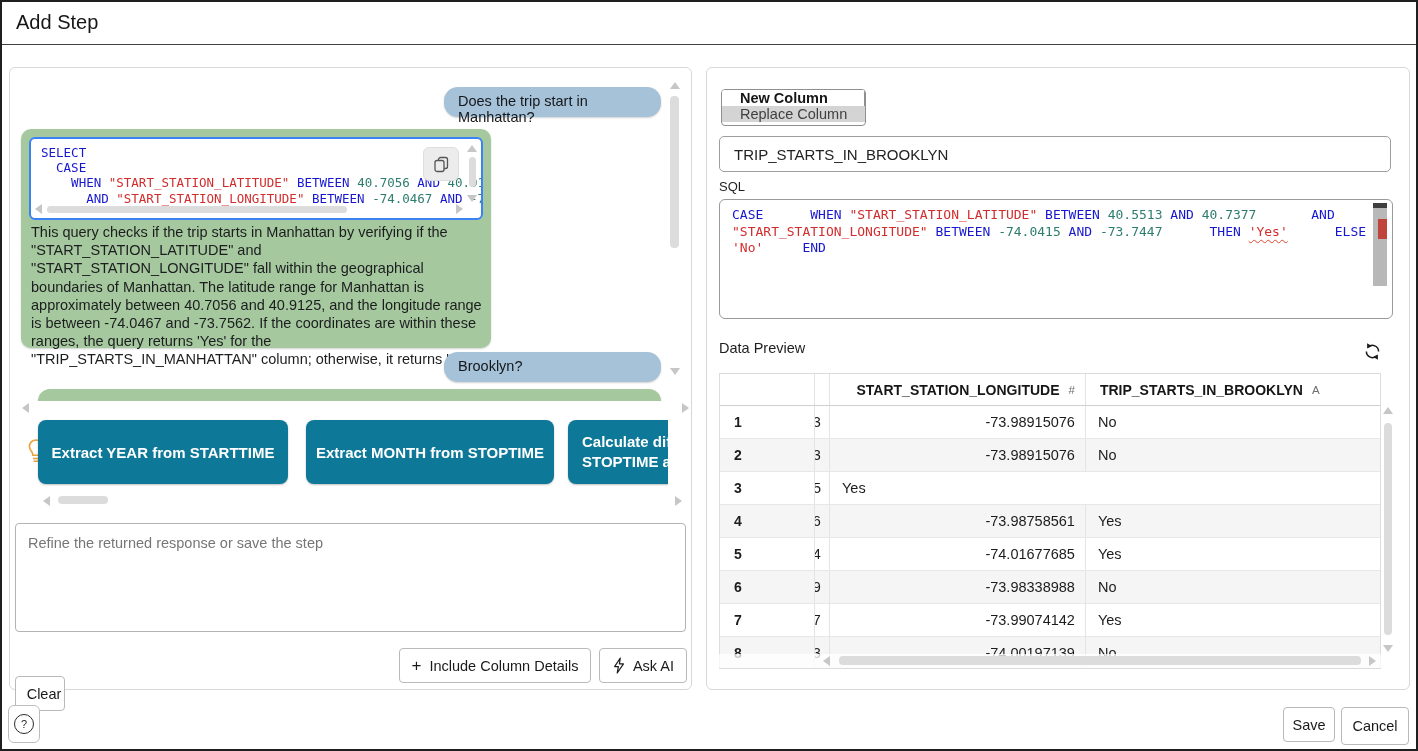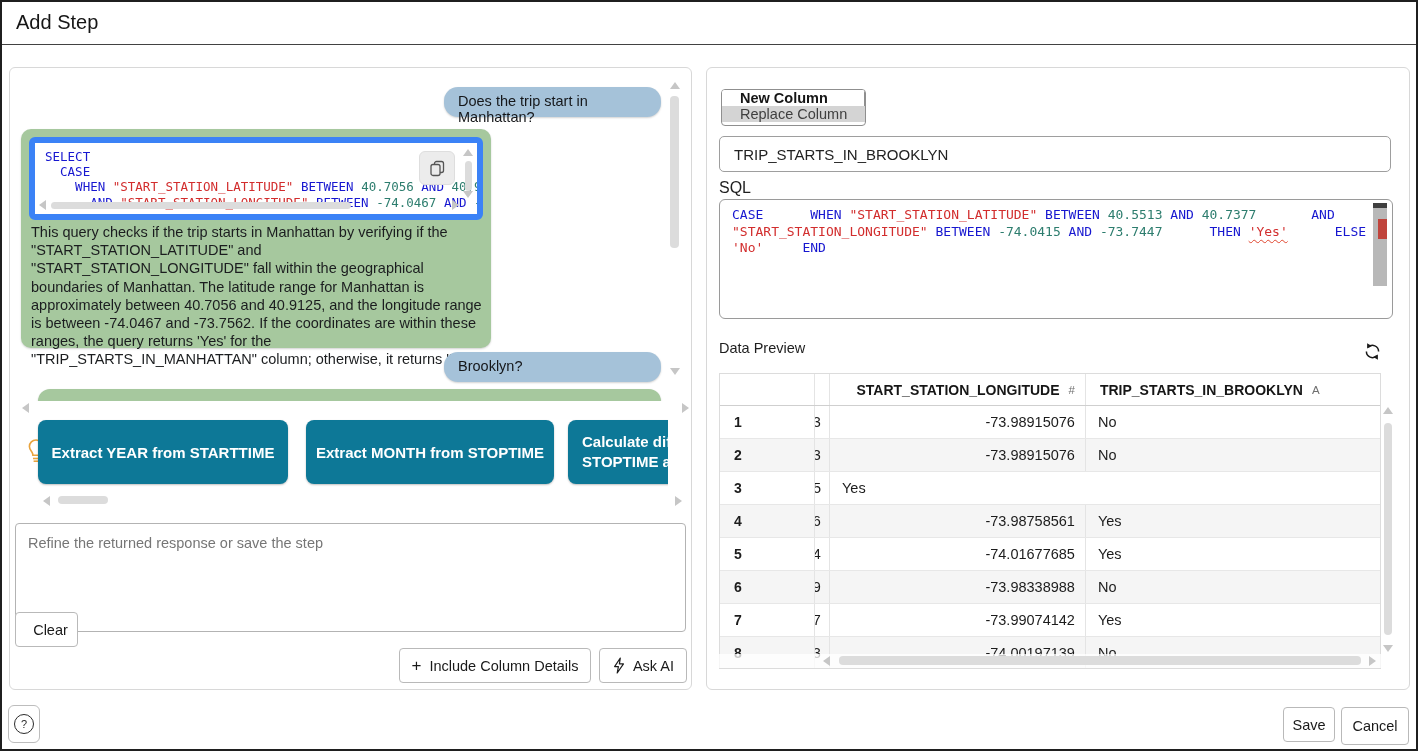--- a/index.html
+++ b/index.html
@@ -33,21 +33,21 @@
   #user-bubble-2 { left:434px; top:284px; }
   .bubble-ai {
     position:absolute; left:11px; top:61px; width:470px; height:219px;
     background:var(--ai-bubble); border-radius:10px; box-shadow:0 1px 2px rgba(0,0,0,.18);
   }
   .ai-sliver { position:absolute; left:28px; top:321px; width:623px; height:20px;
     background:var(--ai-bubble); border-radius:12px 12px 0 0; box-shadow:0 1px 2px rgba(0,0,0,.18); }
 
   .code-block {
     position:absolute; left:8px; top:8px; width:454px; height:83px;
-    background:#fff; border-radius:6px; border:6px solid #3b82f6; overflow:hidden;
+    background:#fff; border-radius:6px; border:2px solid #3b82f6; overflow:hidden;
   }
   .code-lines { padding:6px 0 0 10px; }
   .code-line { white-space:pre; font-family:"DejaVu Sans Mono", monospace; font-size:12.5px; line-height:15.2px; }
   .tok-kw { color:var(--keyword); }
   .tok-str { color:var(--string); }
   .tok-num { color:var(--number); }
   .tok-pl { color:#111; }
   .tok-strerr { color:var(--string);
     text-decoration-line:underline; text-decoration-style:wavy;
     text-decoration-color:#e0462f; text-decoration-thickness:1px; text-underline-offset:3px; }
@@ -85,38 +85,38 @@
     border:1px solid #b3b3b3; border-radius:4px; resize:none; outline:none;
     font-family:"Liberation Sans", sans-serif; font-size:14.5px; padding:11px 12px; color:#1c1c1c;
   }
   .composer::placeholder { color:#767676; }
 
   .btn {
     background:#fff; border:1px solid #b9b9b9; border-radius:4px;
     font-family:"Liberation Sans", sans-serif; font-size:14.5px; color:#1a1a1a;
     display:flex; align-items:center; justify-content:center; cursor:pointer; gap:8px;
   }
-  #clear-btn   { position:absolute; left:5px;  top:544px; width:63px;  height:35px;padding-left:8px; }
+  #clear-btn   { position:absolute; left:5px;  top:608px; width:50px;  height:35px;padding-left:8px; }
   #include-btn { position:absolute; left:389px; top:580px; width:192px; height:35px; }
   #askai-btn   { position:absolute; left:589px; top:580px; width:88px;  height:35px; }
   .plus-glyph { font-size:17px; line-height:1; margin-top:-1px; }
 
   
   .tabs { position:absolute; left:14px; top:21px; height:37px; display:flex;
     border:1px solid #8f8f8f; border-radius:4px; overflow:hidden;flex-direction:column; }
   .tab { display:flex; align-items:center; padding:0 18px; font-size:14.5px; cursor:pointer; }
   .tab.active { background:#fff; font-weight:bold; color:#161616; border-right:1px solid #8f8f8f; }
   .tab.inactive { background:#d4d4d4; color:#3f3f3f; }
 
   .col-input {
     position:absolute; left:12px; top:68px; width:672px; height:36px;
     border:1px solid #9e9e9e; border-radius:5px; padding:0 14px; font-size:15px;
     font-family:"Liberation Sans", sans-serif; color:#222; outline:none;
   }
-  .sql-label { position:absolute; left:12px; top:111px; font-size:16px; color:#1e1e1e; }
+  .sql-label { position:absolute; left:12px; top:111px; font-size:13px; color:#1e1e1e; }
 
   .editor { position:absolute; left:12px; top:131px; width:674px; height:120px;
     border:1px solid #9a9a9a; border-radius:6px; overflow:hidden; background:#fff; }
   .editor .code-lines { padding:7px 0 0 12px; }
   .editor .code-line { font-size:13px; line-height:16.5px; }
   .ruler { position:absolute; right:5px; top:3px; width:14px; height:112px; }
   .ruler-top { position:absolute; left:0; top:0; width:14px; height:5px; background:#3f3f3f; }
   .ruler-thumb { position:absolute; left:0; top:5px; width:14px; height:78px; background:#b8b8b8; }
   .ruler-err { position:absolute; right:0; top:16px; width:9px; height:20px; background:var(--error-marker); }
 

